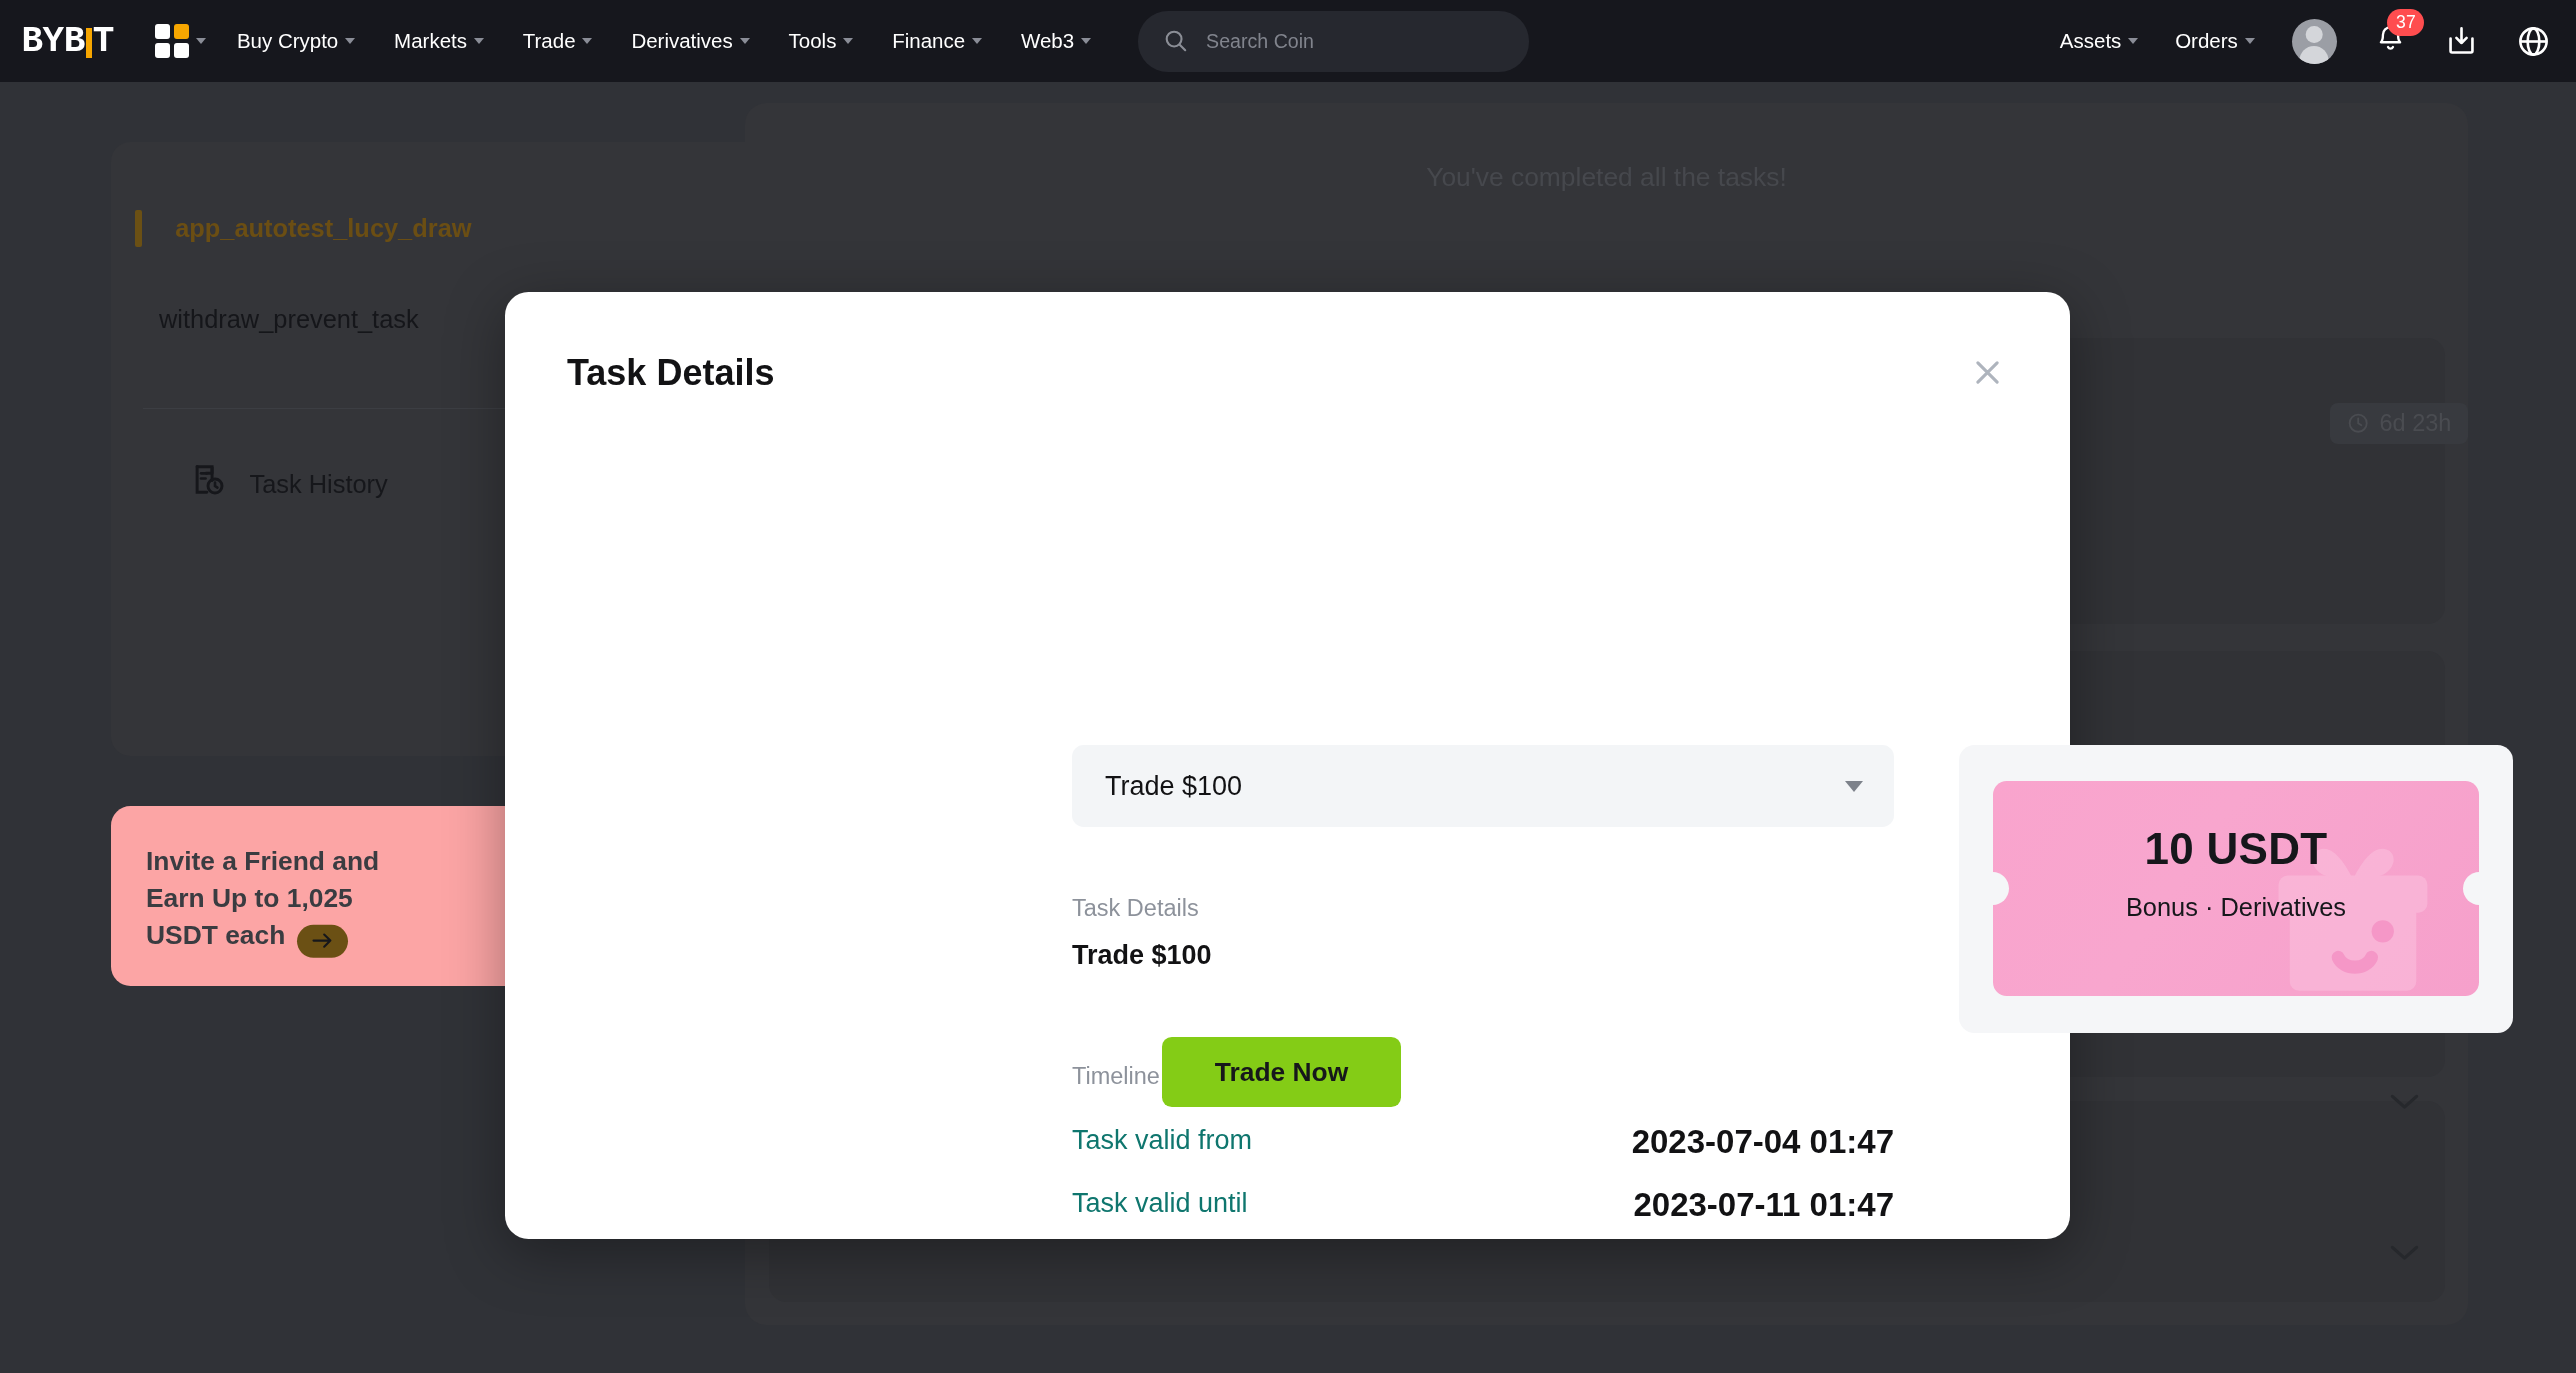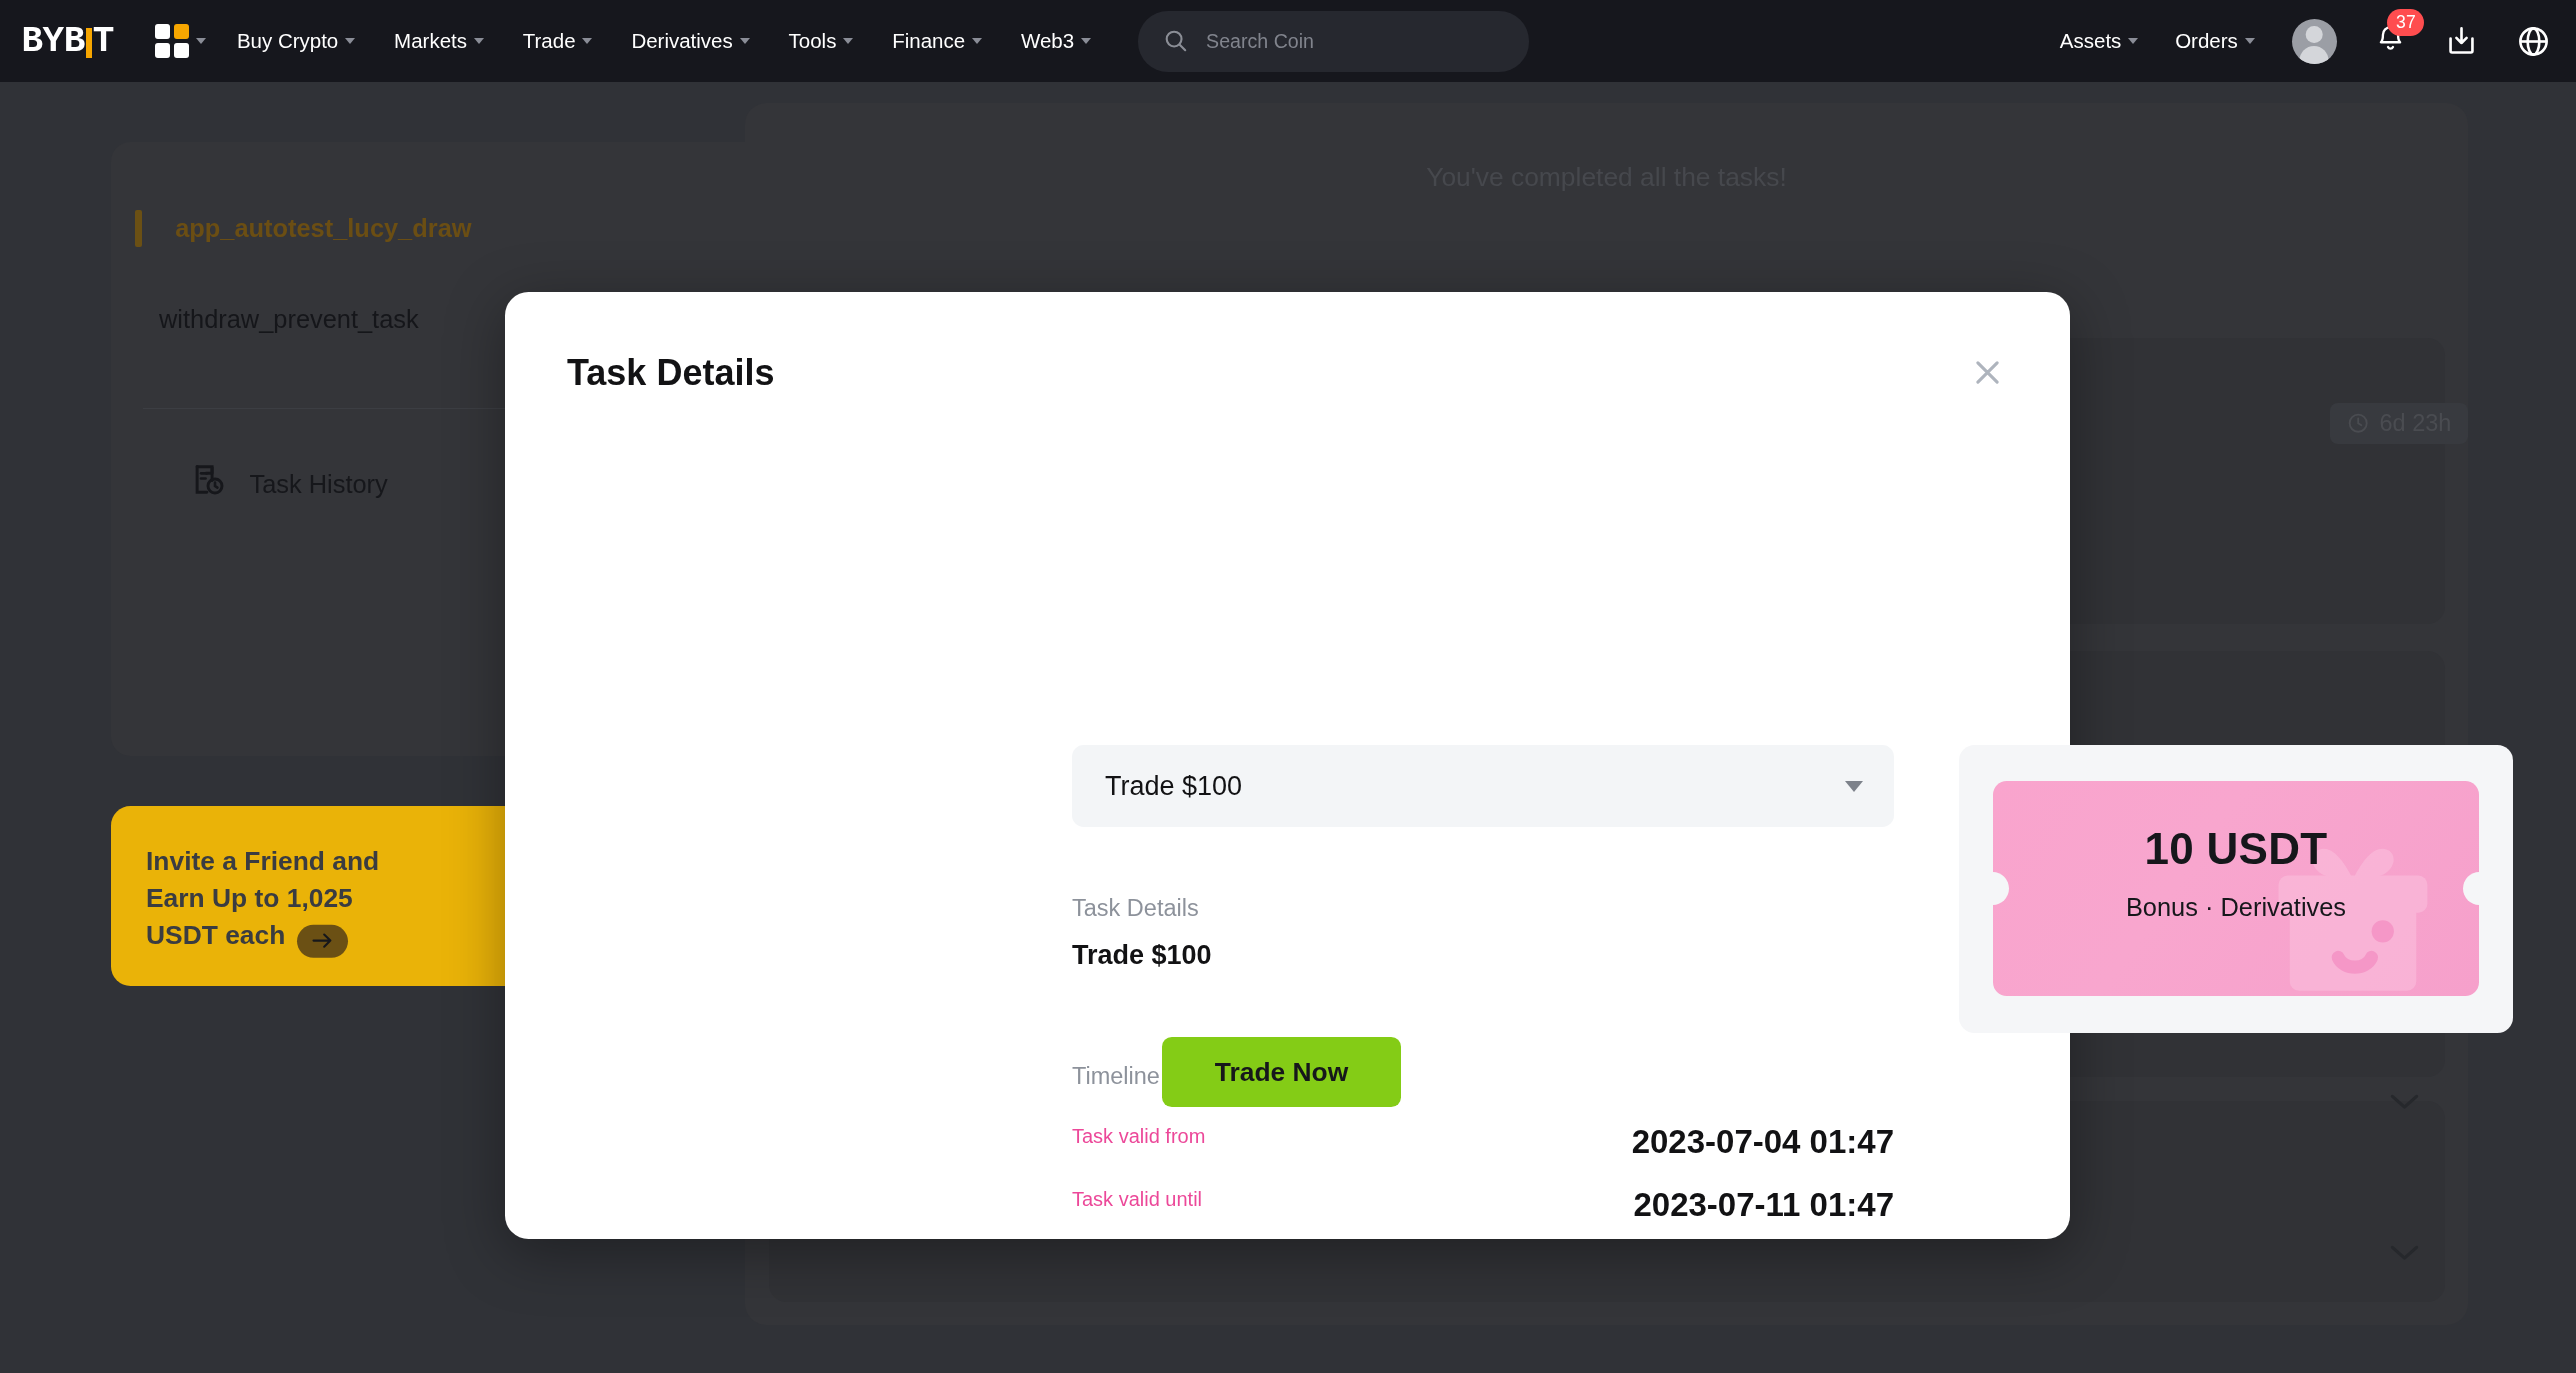--- a/index.html
+++ b/index.html
@@ -132,21 +132,21 @@
   }
   .history-row {
     position: absolute; left: 78px; top: 318px;
     display: flex; align-items: flex-end; gap: 21.5px; cursor: pointer;
   }
   .history-label { font-size: 25.4px; color: #16171b; font-weight: 400; }
 
   .invite-card {
     position: absolute; left: 111px; top: 724px;
     width: 657px; height: 180px;
-    background: #eab308; border-radius: 19.6px;
+    background: #fca5a5; border-radius: 19.6px;
     padding: 37px 0 0 35px; cursor: pointer;
   }
   .invite-text {
     font-size: 26.4px; font-weight: 700; color: #3a3c41;
     line-height: 37px; width: 323px;
   }
   .arrow-pill {
     display: inline-flex; align-items: center; justify-content: center;
     width: 51px; height: 33px; border-radius: 16.6px;
     background: #6b5014; margin-left: 11.7px; transform: translateY(6.8px);
@@ -214,21 +214,21 @@
     border-left: 9.8px solid transparent; border-right: 9.8px solid transparent;
     border-top: 11.7px solid #7d828b;
   }
   .lbl-muted {
     position: absolute; font-size: 23.5px; color: #8d929b;
   }
   .val-strong {
     position: absolute; font-size: 27px; font-weight: 700; color: #121214;
   }
   .row-lbl {
-    position: absolute; left: 567px; font-size: 20px; color: #ec4899;
+    position: absolute; left: 567px; font-size: 27px; color: #0f766e;
   }
   .row-val {
     position: absolute; font-size: 33px; font-weight: 700; color: #121214;
     text-align: right; right: 1154px;
   }
 
   
   .ticket-wrap {
     position: absolute; left: 1454px; top: 453px;
     width: 554px; height: 288px;

